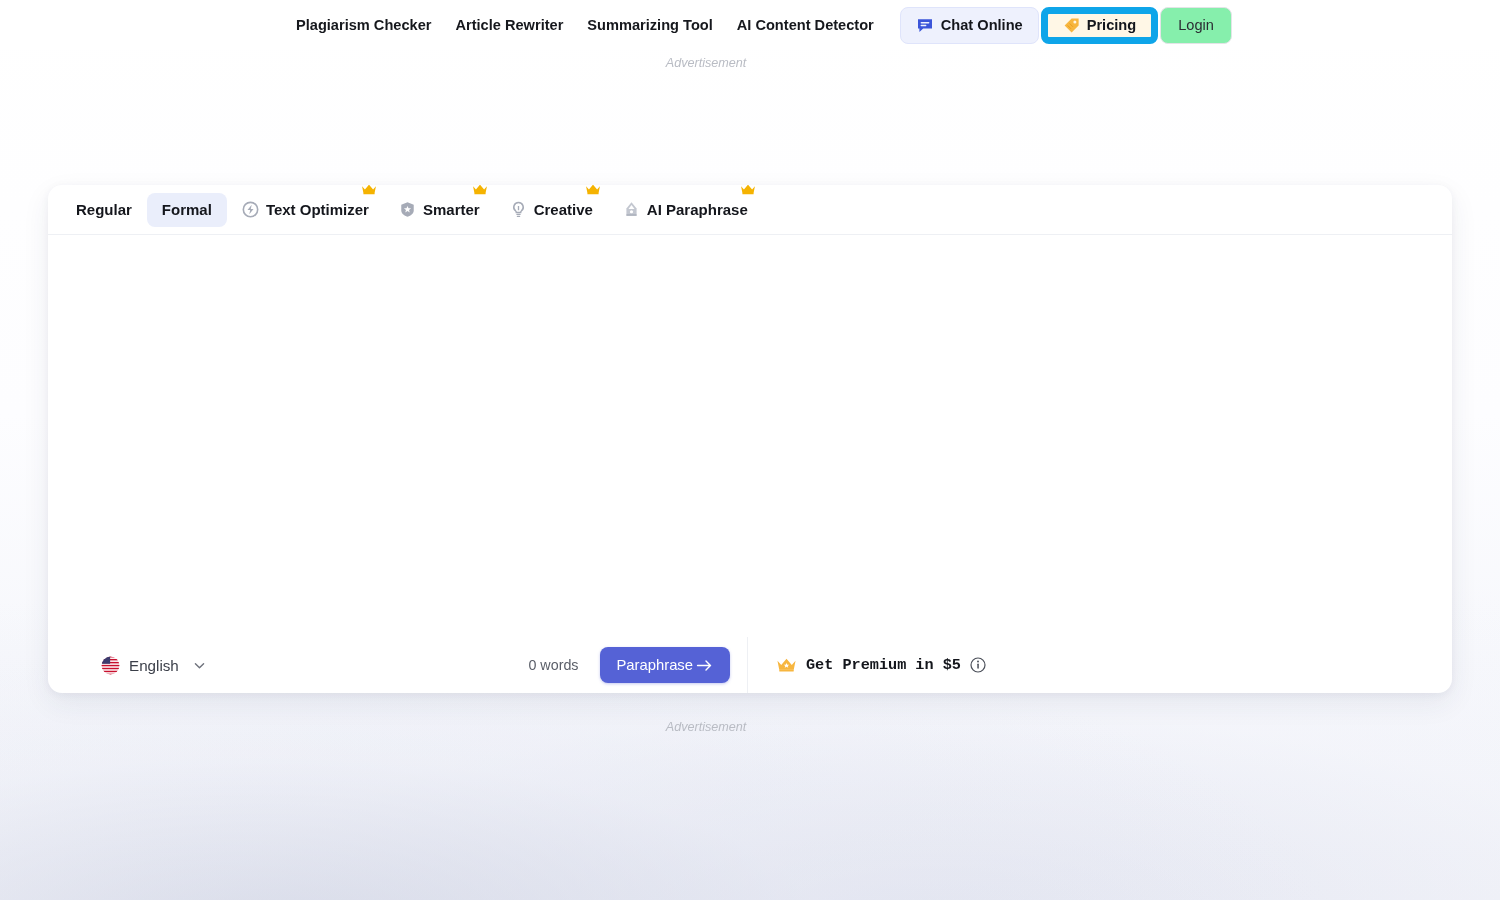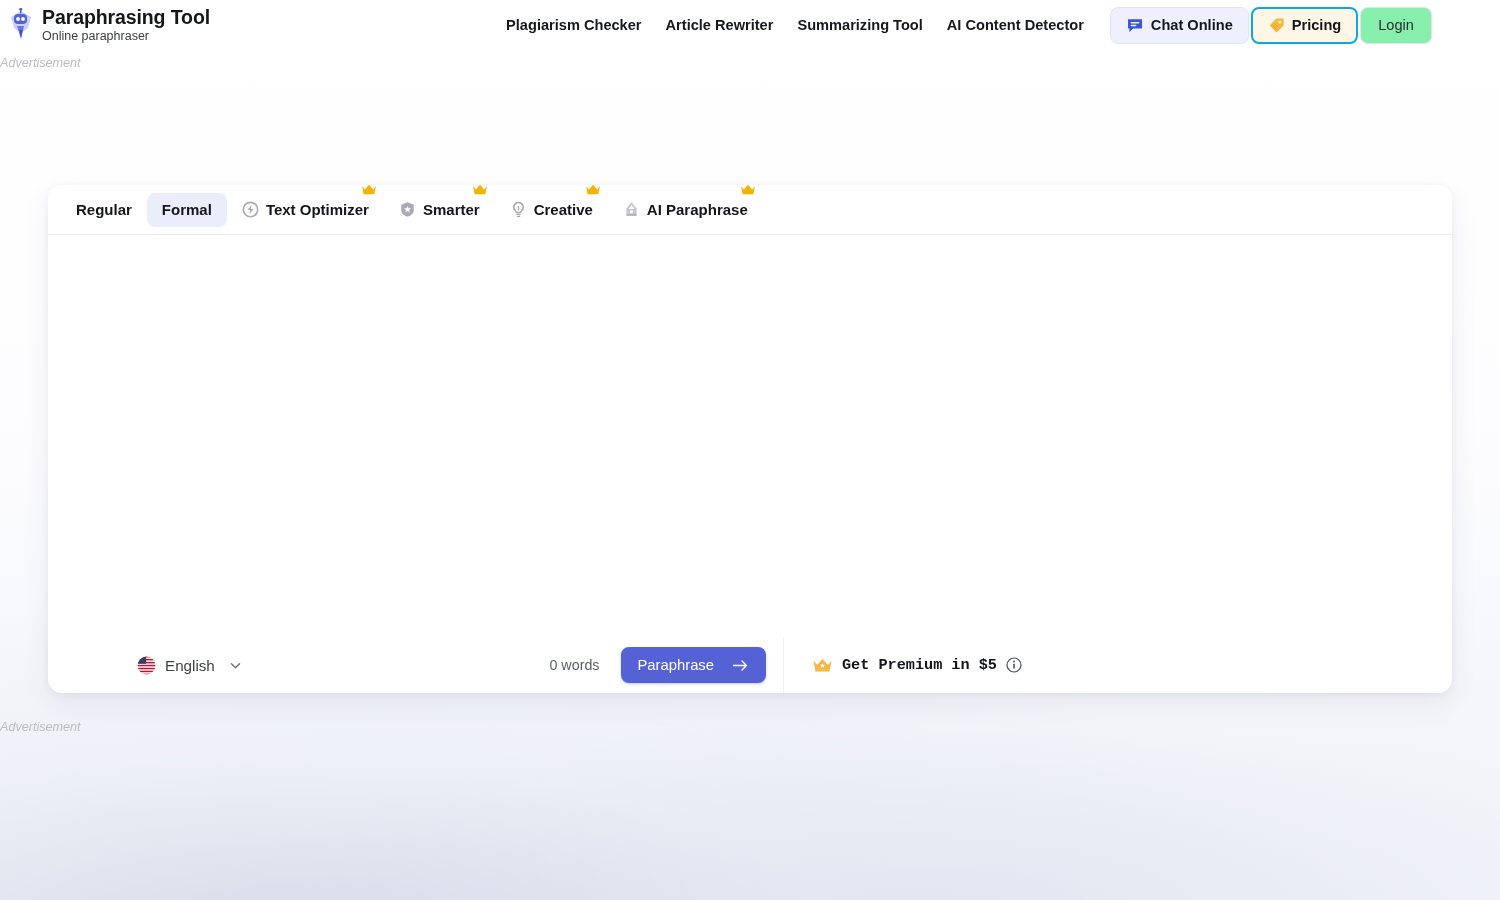--- a/index.html
+++ b/index.html
@@ -40,30 +40,30 @@
   .nav-link + .nav-link { margin-left: 8px; }
 
   .hdr-actions { display: flex; align-items: center; gap: 2px; margin-left: 18px; }
   .btn {
     display: flex; align-items: center; gap: 7px;
     height: 37px; padding: 0 15px;
     border-radius: 8px; font-size: 14.6px; font-weight: bold;
     cursor: pointer; white-space: nowrap;
   }
   .btn-chat { background: #eef1fd; border: 1px solid #dfe4fb; color: #14161c; }
-  .btn-pricing { background: #fff7e6; border: 2px solid #0ea5e9; color: #14161c; }
+  .btn-pricing { background: #fff7e6; border: 7px solid #0ea5e9; color: #14161c; }
   .btn-login {
     background: #86efac; border: 1px solid #e3e4e7; color: #2b2d33;
     font-weight: normal; font-size: 14.6px; padding: 0 17px;
   }
 
   
   .ad-label {
     position: absolute; left: 0; width: 1412px;
-    text-align: left; font-style: italic;
+    text-align: center; font-style: italic;
     font-size: 12.6px; color: #b9bcc4;
   }
   .ad-top { top: 56px; }
   .ad-bottom { top: 720px; }
 
   
   .card {
     position: absolute;
     left: 48px; top: 185px;
     width: 1404px; height: 508px;
@@ -107,39 +107,39 @@
 
   .ph-wrap { position: absolute; left: 70px; top: 152px; }
   .ph-title {
     font-size: 19.4px; font-weight: bold; color: #a9adb8;
     letter-spacing: -0.1px;
   }
   .ph-sub { margin-top: 15px; font-size: 13.6px; color: #6e727c; }
   .ph-browse { color: #5562d6; cursor: pointer; }
 
   
-  .footer { display: flex; height: 56px; flex: 0 0 56px; padding-left: 36px; }
+  .footer { display: flex; height: 56px; flex: 0 0 56px; }
   .footer-left {
     width: 700px; flex: 0 0 700px;
     display: flex; align-items: center;
     padding: 0 17px 0 53px;
     border-right: 1px solid #eef0f4;
   }
   .lang {
     display: flex; align-items: center; gap: 9px;
     cursor: pointer;
   }
   .flag { width: 19px; height: 19px; border-radius: 50%; display: block; }
   .lang-name { font-size: 15.2px; color: #3b3f49; }
   .chev { width: 13px; height: 13px; margin-left: 5px; }
 
   .footer-right-inner { margin-left: auto; display: flex; align-items: center; gap: 21px; }
   .wordcount { font-size: 14.3px; color: #5a5e68; }
   .btn-paraphrase {
-    display: flex; align-items: center; gap: 18px;
+    display: flex; align-items: center; gap: 3px;
     height: 36px; padding: 0 17px;
     background: #5562d6; color: #ffffff;
     border-radius: 8px; cursor: pointer;
     font-size: 14.8px; box-shadow: 0 1px 3px rgba(85,98,214,0.35);
   }
   .arrow-r { width: 17px; height: 13px; display: block; }
 
   .footer-right {
     flex: 1 1 auto;
     display: flex; align-items: center;
@@ -151,36 +151,20 @@
   .premium-text { font-size: 15.2px; font-weight: bold; color: #14161c; }
   .info-i { width: 16px; height: 16px; display: block; }
 </style>
 </head>
 <body>
 
 <div id="page">
 
   <div class="header">
 
-    <div class="brand">
-      <svg class="brand-logo" viewBox="0 0 26 34">
-        <path d="M3 9 L13 3 L23 9 L20 20 L13 25 L6 20 Z" fill="#8d97e8" opacity="0.45"></path>
-        <rect x="6" y="6" width="13" height="10" rx="4" fill="#5562d6"></rect>
-        <circle cx="10" cy="11" r="1.9" fill="#ffffff"></circle>
-        <circle cx="15" cy="11" r="1.9" fill="#ffffff"></circle>
-        <rect x="12" y="1.5" width="1.4" height="4" fill="#5562d6"></rect>
-        <circle cx="12.7" cy="1.2" r="1.5" fill="#5562d6"></circle>
-        <path d="M9 18 L16 18 L13 31 Z" fill="#6b77e0"></path>
-        <path d="M11.4 22 L14.6 22 L13 30 Z" fill="#4450c4"></path>
-      </svg>
-      <div class="brand-text">
-        <span class="brand-title">Paraphrasing Tool</span>
-        <span class="brand-sub">Online paraphraser</span>
-      </div>
-    </div>
 
     <nav class="nav">
       <span class="nav-link">Plagiarism Checker</span>
       <span class="nav-link">Article Rewriter</span>
       <span class="nav-link">Summarizing Tool</span>
       <span class="nav-link">AI Content Detector</span>
     </nav>
 
     <div class="hdr-actions">
       <div class="btn btn-chat">

